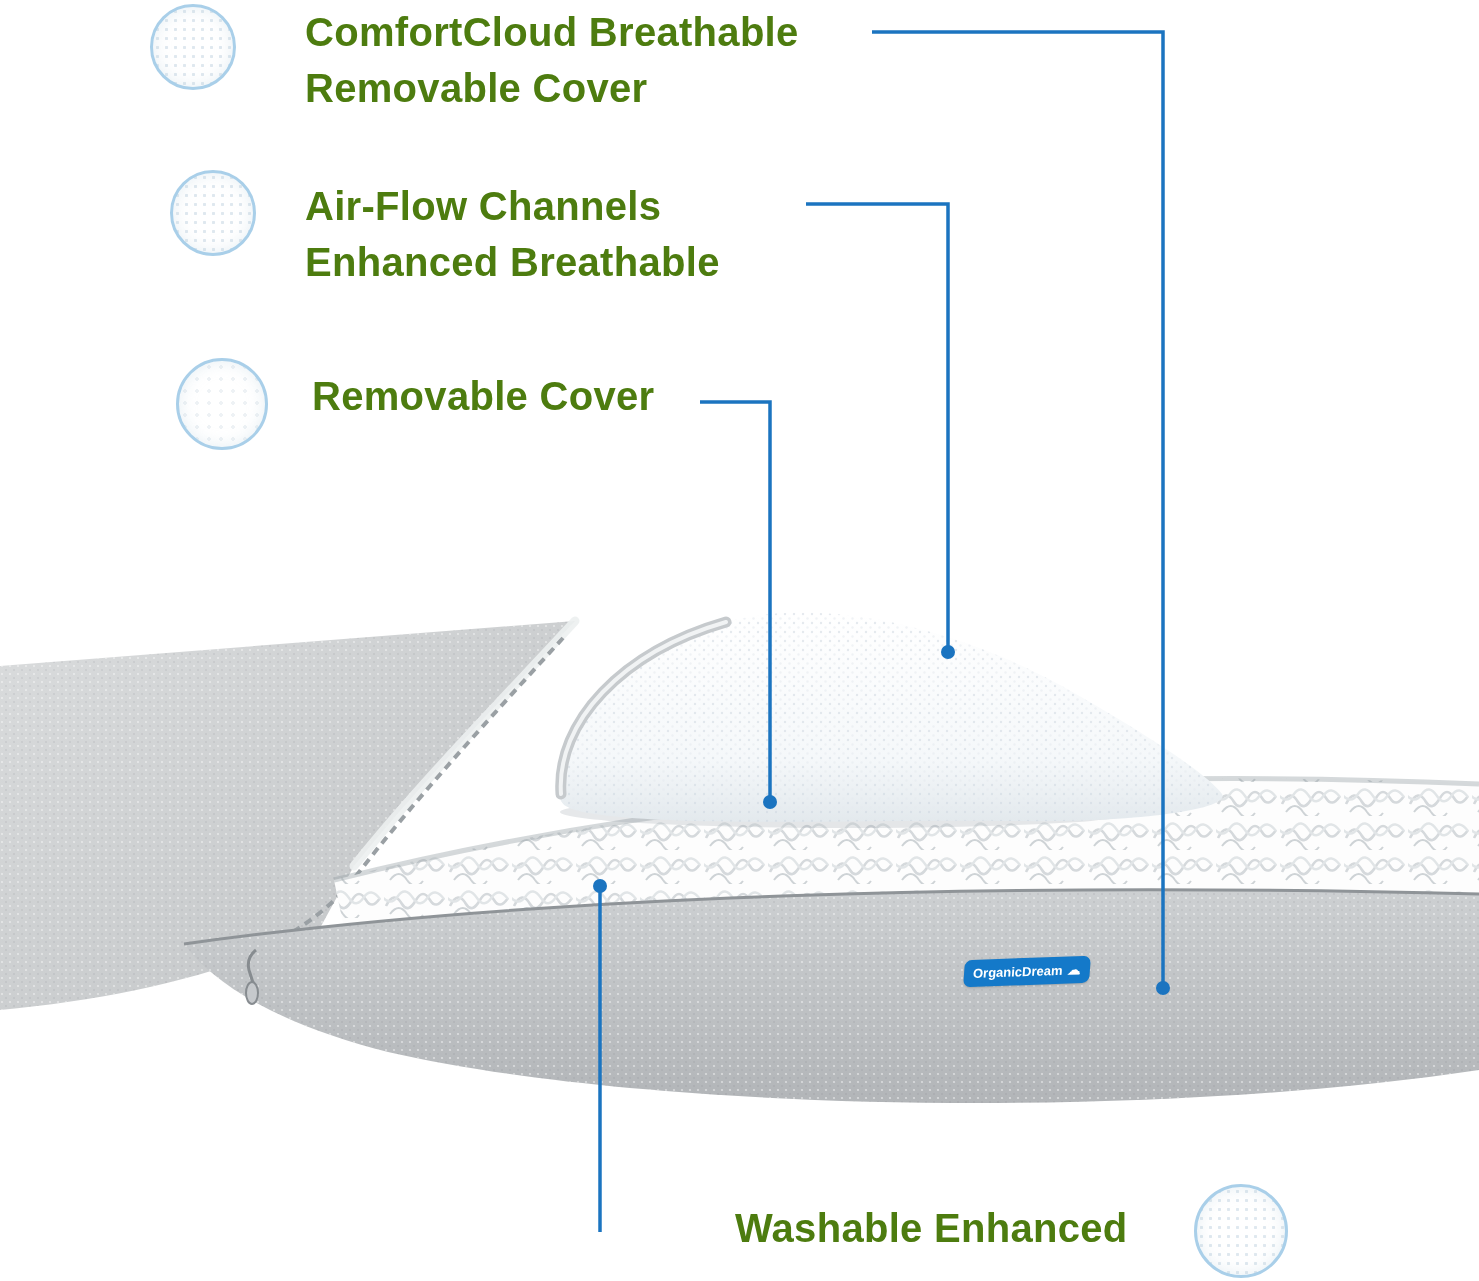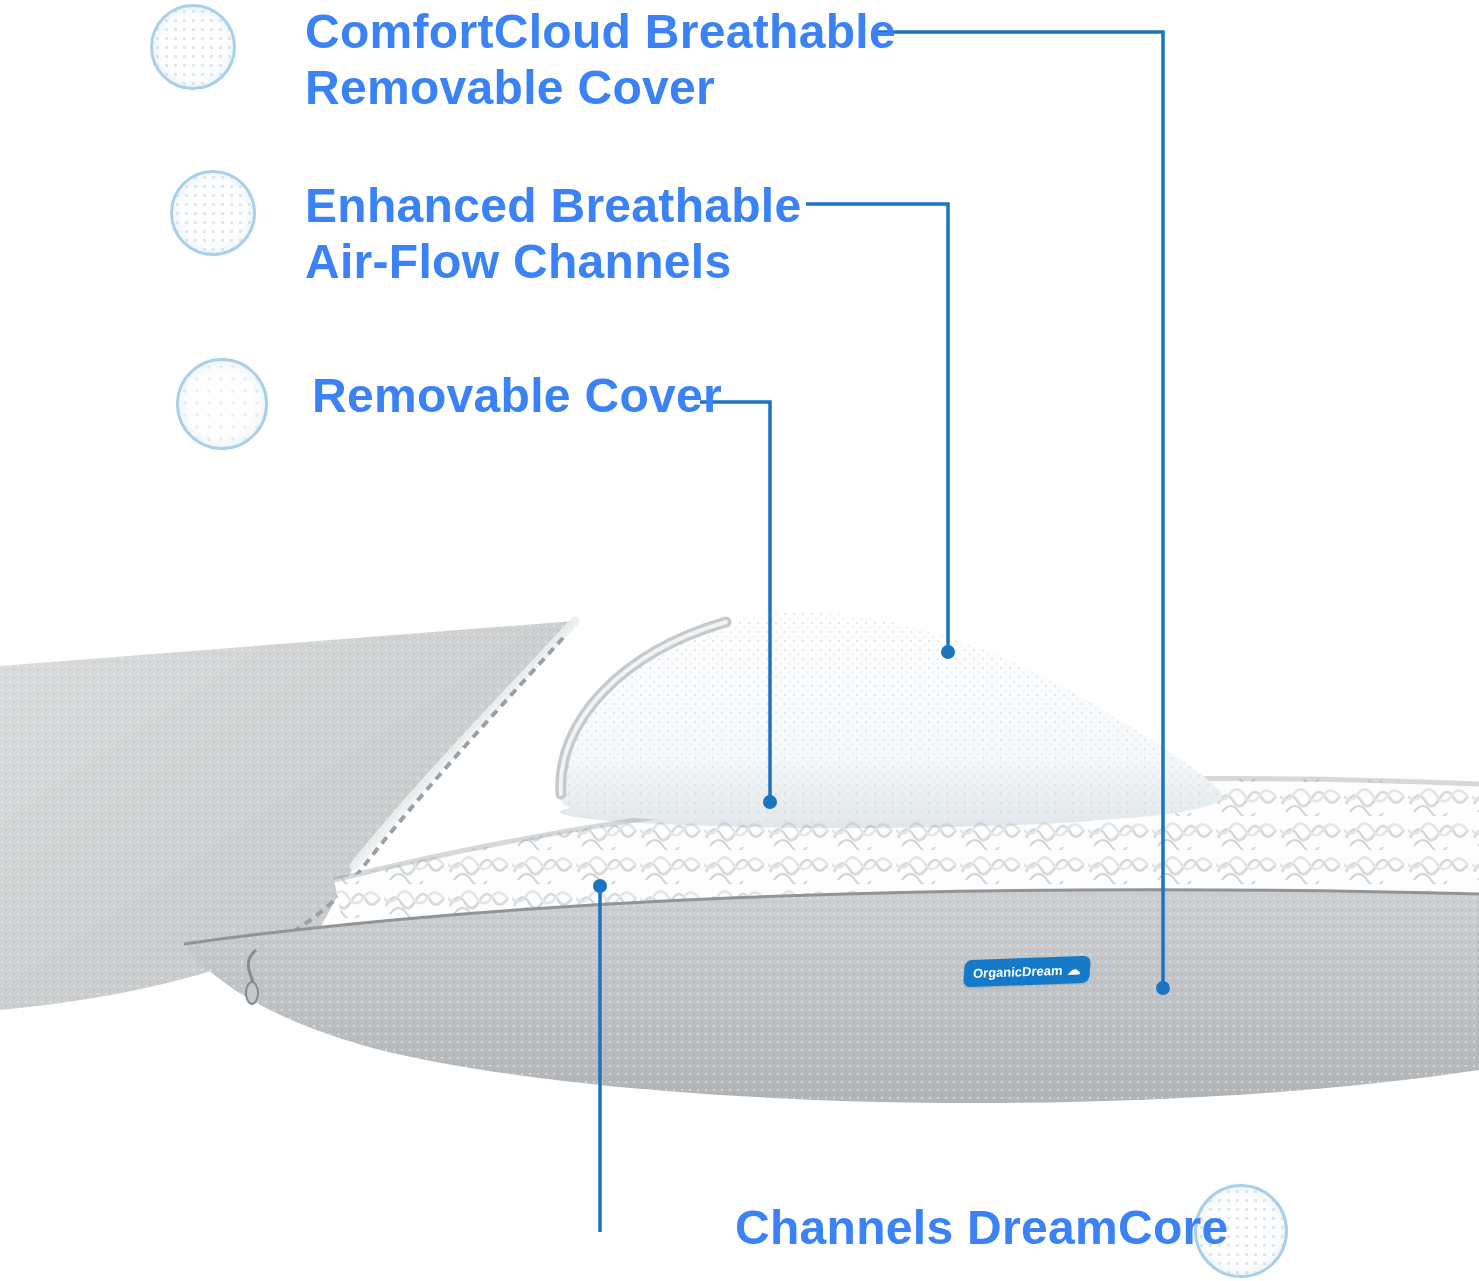--- a/index.html
+++ b/index.html
@@ -30,22 +30,22 @@
   }
   .swatch.plain {
     background-image: radial-gradient(#eef2f5 1.6px, rgba(0,0,0,0) 1.7px);
     background-size:12px 12px;
   }
   .swatch.s1 { left:150px; top:4px;    width:86px; height:86px; }
   .swatch.s2 { left:170px; top:170px;  width:86px; height:86px; }
   .swatch.s3 { left:176px; top:358px;  width:92px; height:92px; }
   .swatch.s4 { left:1194px; top:1184px; width:94px; height:94px; }
   .label {
-    position:absolute; z-index:4; color:#3b82f6; font-weight:bold;
-    font-size:48px; line-height:56px; letter-spacing:.3px; white-space:nowrap;
+    position:absolute; z-index:4; color:#4d7c0f; font-weight:bold;
+    font-size:40px; line-height:56px; letter-spacing:.3px; white-space:nowrap;
   }
   .label span { display:block; }
   .label.l1 { left:305px; top:4px; }
   .label.l2 { left:305px; top:178px; }
   .label.l3 { left:312px; top:368px; }
   .label.l4 { left:735px; top:1200px; }
 </style>
 </head>
 <body>
 
@@ -138,23 +138,23 @@
   <div class="swatch s1"></div>
   <div class="swatch s2"></div>
   <div class="swatch s3 plain"></div>
   <div class="swatch s4"></div>
 
   <div class="label l1">
     <span>ComfortCloud Breathable</span>
     <span>Removable Cover</span>
   </div>
   <div class="label l2">
+    <span>Air-Flow Channels</span>
     <span>Enhanced Breathable</span>
-    <span>Air-Flow Channels</span>
   </div>
   <div class="label l3">
     <span>Removable Cover</span>
   </div>
   <div class="label l4">
-    <span>Channels DreamCore</span>
+    <span>Washable Enhanced</span>
   </div>
 
 </div>
 
 </body></html>

